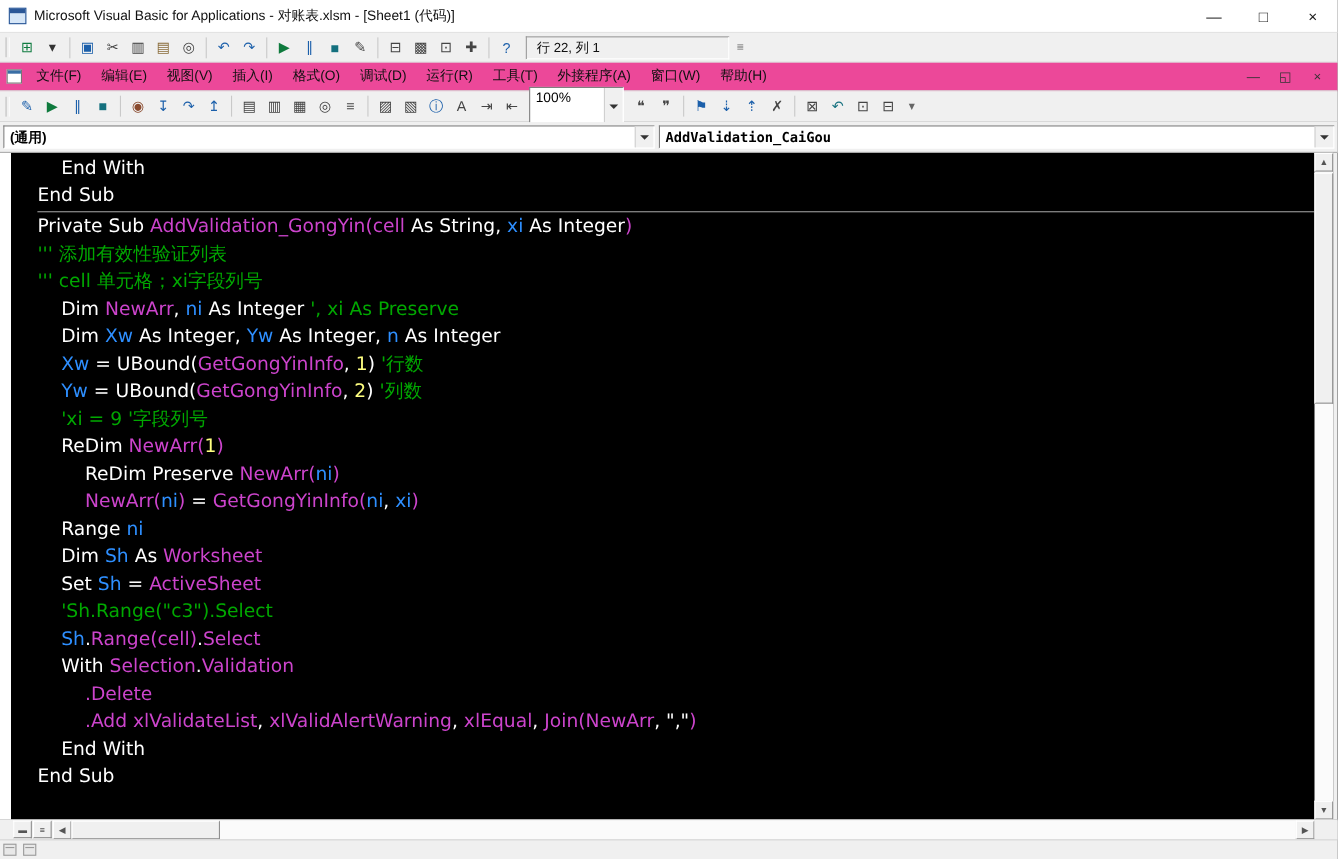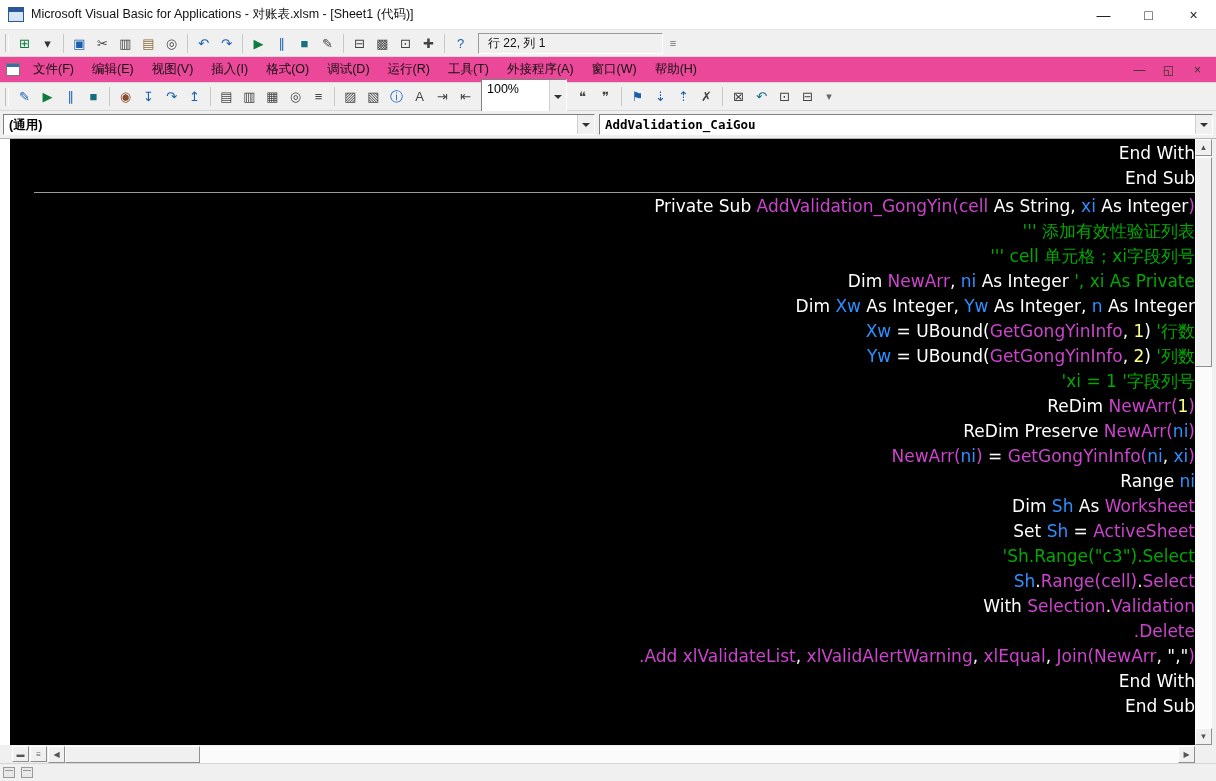--- a/index.html
+++ b/index.html
@@ -55,21 +55,21 @@
   .combo-proc { flex:1; }
   .combo-text { flex:1; font-size:12.5px; font-weight:bold; color:#000; padding:2px 0 0 5px;
     white-space:nowrap; overflow:hidden; }
   .combo-text.mono { font-family:"DejaVu Sans Mono","Liberation Mono",monospace; font-size:12.5px; }
   .combo-btn { width:17px; background:#f0f0f0; border-left:1px solid #d0d0d0;
     display:flex; align-items:center; justify-content:center; }
   .caret { width:0; height:0; border:4px solid transparent; border-top-color:#333; margin-top:4px; }
   .zoom-combo { width:86px; height:35px; margin:0 4px; }
 
   
-  .editor { flex:0 0 606px; height:606px; display:flex; background:#000;text-align:right; }
+  .editor { flex:0 0 606px; height:606px; display:flex; background:#000; }
   .margin-bar { flex:0 0 10px; background:#ffffff; }
   .code { flex:1; overflow:hidden; padding:2px 0 0 24px;
     font-family:"DejaVu Sans","Liberation Sans",sans-serif; font-size:17px; line-height:25px; }
   .code-line { height:25px; white-space:pre; }
   .proc-sep { height:1px; background:#9b9b9b; margin:1px 0; }
   .tok-k { color:var(--col-keyword); }
   .tok-i { color:var(--col-identifier); }
   .tok-m { color:var(--col-member); }
   .tok-c { color:var(--col-comment); }
   .tok-n { color:var(--col-number); }
@@ -234,25 +234,25 @@
 
   <div class="editor" style="background: rgb(0, 0, 0);">
     <div class="margin-bar"></div>
     <div class="code" id="code">
         <div class="code-line"><span class="tok tok-k">    End With</span></div>
         <div class="code-line"><span class="tok tok-k">End Sub</span></div>
         <div class="proc-sep"></div>
         <div class="code-line"><span class="tok tok-k">Private Sub </span><span class="tok tok-m">AddValidation_GongYin</span><span class="tok tok-m">(</span><span class="tok tok-m">cell</span><span class="tok tok-k"> As String, </span><span class="tok tok-i">xi</span><span class="tok tok-k"> As Integer</span><span class="tok tok-m">)</span></div>
         <div class="code-line"><span class="tok tok-c">''' 添加有效性验证列表</span></div>
         <div class="code-line"><span class="tok tok-c">''' cell 单元格；xi字段列号</span></div>
-        <div class="code-line"><span class="tok tok-k">    Dim </span><span class="tok tok-m">NewArr</span><span class="tok tok-k">, </span><span class="tok tok-i">ni</span><span class="tok tok-k"> As Integer </span><span class="tok tok-c">', xi As Private</span></div>
+        <div class="code-line"><span class="tok tok-k">    Dim </span><span class="tok tok-m">NewArr</span><span class="tok tok-k">, </span><span class="tok tok-i">ni</span><span class="tok tok-k"> As Integer </span><span class="tok tok-c">', xi As Preserve</span></div>
         <div class="code-line"><span class="tok tok-k">    Dim </span><span class="tok tok-i">Xw</span><span class="tok tok-k"> As Integer, </span><span class="tok tok-i">Yw</span><span class="tok tok-k"> As Integer, </span><span class="tok tok-i">n</span><span class="tok tok-k"> As Integer</span></div>
         <div class="code-line"><span class="tok tok-k">    </span><span class="tok tok-i">Xw</span><span class="tok tok-k"> = UBound(</span><span class="tok tok-m">GetGongYinInfo</span><span class="tok tok-k">, </span><span class="tok tok-n">1</span><span class="tok tok-k">) </span><span class="tok tok-c">'行数</span></div>
         <div class="code-line"><span class="tok tok-k">    </span><span class="tok tok-i">Yw</span><span class="tok tok-k"> = UBound(</span><span class="tok tok-m">GetGongYinInfo</span><span class="tok tok-k">, </span><span class="tok tok-n">2</span><span class="tok tok-k">) </span><span class="tok tok-c">'列数</span></div>
-        <div class="code-line"><span class="tok tok-c">    'xi = 1 '字段列号</span></div>
+        <div class="code-line"><span class="tok tok-c">    'xi = 9 '字段列号</span></div>
         <div class="code-line"><span class="tok tok-k">    ReDim </span><span class="tok tok-m">NewArr</span><span class="tok tok-m">(</span><span class="tok tok-n">1</span><span class="tok tok-m">)</span></div>
         <div class="code-line"><span class="tok tok-k">        ReDim Preserve </span><span class="tok tok-m">NewArr</span><span class="tok tok-m">(</span><span class="tok tok-i">ni</span><span class="tok tok-m">)</span></div>
         <div class="code-line"><span class="tok tok-k">        </span><span class="tok tok-m">NewArr</span><span class="tok tok-m">(</span><span class="tok tok-i">ni</span><span class="tok tok-m">)</span><span class="tok tok-k"> = </span><span class="tok tok-m">GetGongYinInfo</span><span class="tok tok-m">(</span><span class="tok tok-i">ni</span><span class="tok tok-k">, </span><span class="tok tok-i">xi</span><span class="tok tok-m">)</span></div>
         <div class="code-line"><span class="tok tok-k">    Range </span><span class="tok tok-i">ni</span></div>
         <div class="code-line"><span class="tok tok-k">    Dim </span><span class="tok tok-i">Sh</span><span class="tok tok-k"> As </span><span class="tok tok-m">Worksheet</span></div>
         <div class="code-line"><span class="tok tok-k">    Set </span><span class="tok tok-i">Sh</span><span class="tok tok-k"> = </span><span class="tok tok-m">ActiveSheet</span></div>
         <div class="code-line"><span class="tok tok-c">    'Sh.Range("c3").Select</span></div>
         <div class="code-line"><span class="tok tok-k">    </span><span class="tok tok-i">Sh</span><span class="tok tok-k">.</span><span class="tok tok-m">Range</span><span class="tok tok-m">(</span><span class="tok tok-m">cell</span><span class="tok tok-m">)</span><span class="tok tok-k">.</span><span class="tok tok-m">Select</span></div>
         <div class="code-line"><span class="tok tok-k">    With </span><span class="tok tok-m">Selection</span><span class="tok tok-k">.</span><span class="tok tok-m">Validation</span></div>
         <div class="code-line"><span class="tok tok-k">        </span><span class="tok tok-m">.Delete</span></div>

